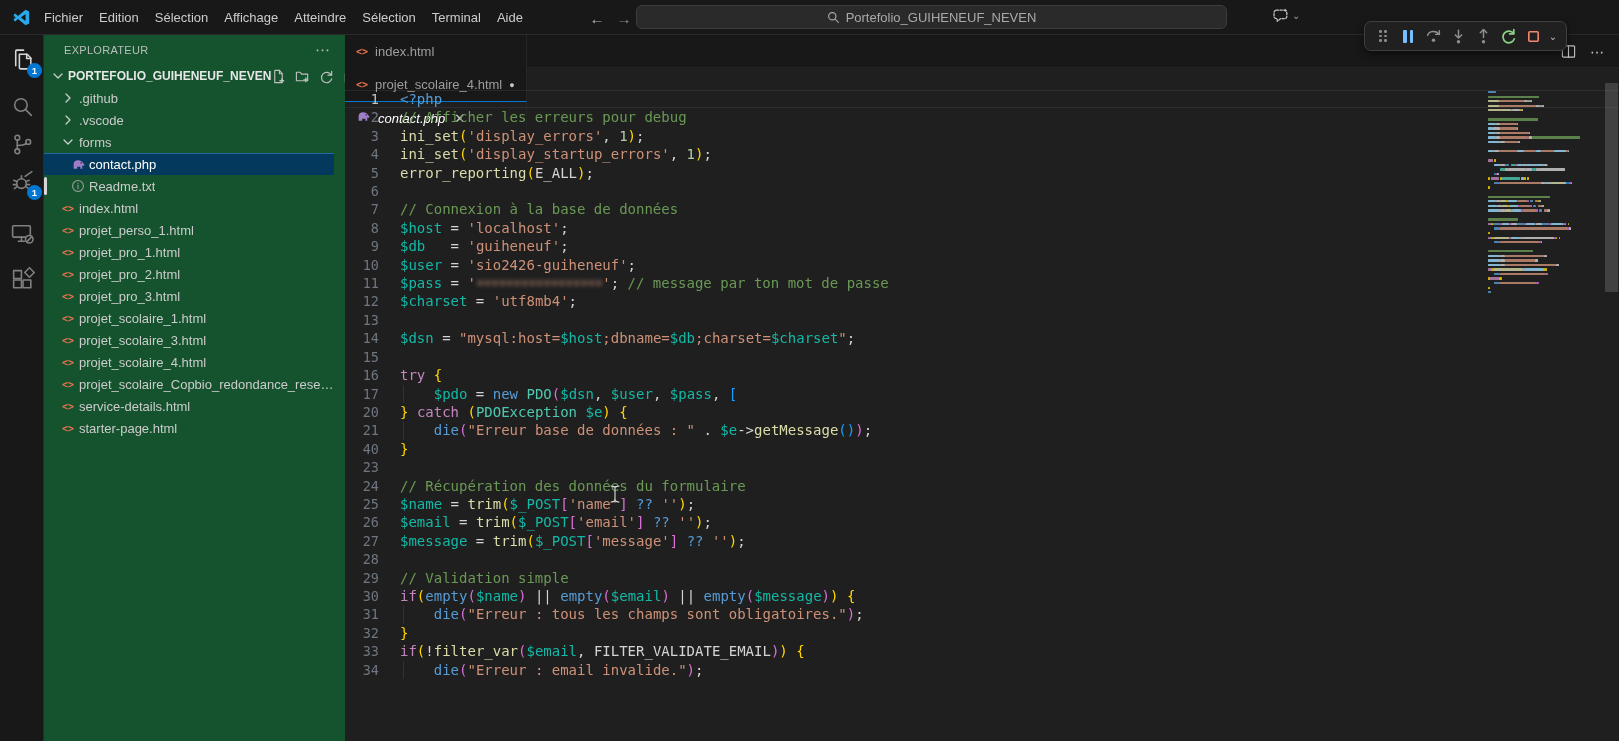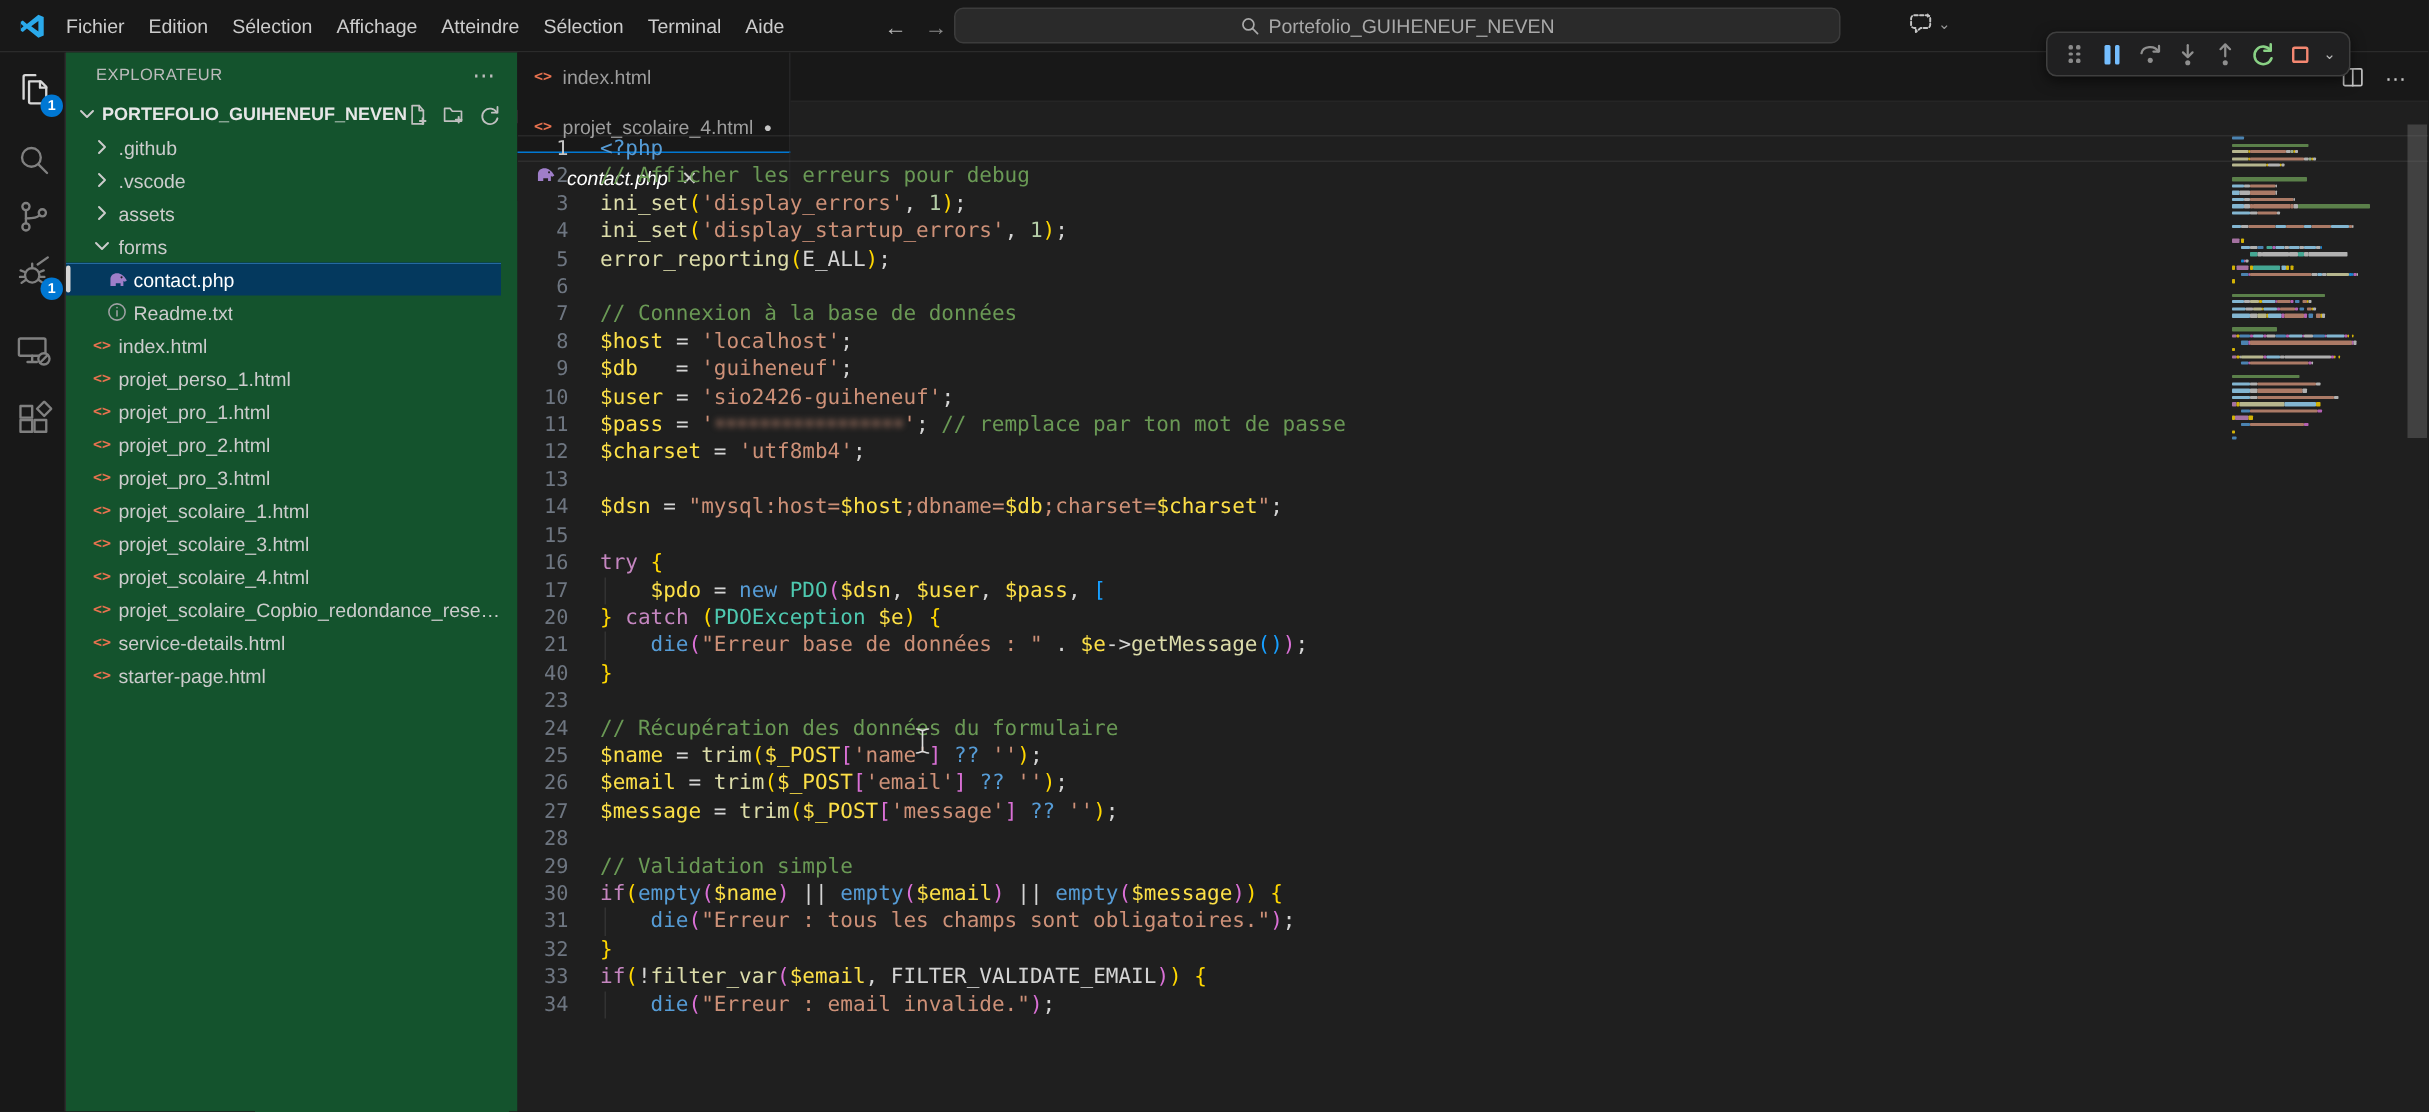--- a/index.html
+++ b/index.html
@@ -84,21 +84,21 @@
   
   #codepane { position:relative; font-family:"DejaVu Sans Mono","Liberation Mono",monospace; font-size:14px; }
   .crow { display:flex; height:18.42px; line-height:18.42px; position:relative; }
   .crow.cur { box-shadow:inset 0 1px 0 rgba(255,255,255,.07), inset 0 -1px 0 rgba(255,255,255,.07); }
   .ln { flex:0 0 34px; padding-right:21px; text-align:right; color:#6e7681; font-size:13.5px;
         flex-basis:55px; }
   .crow.cur .ln { color:#c6c6c6; }
   .lc { white-space:pre; }
   .guide { position:absolute; top:0; width:1px; height:100%; background:rgba(255,255,255,.085); }
   .cm{color:#6A9955} .kw{color:#C586C0} .kb{color:#569CD6} .fn{color:#DCDCAA}
-  .vr{color:#fde047} .st{color:#CE9178} .nm{color:#B5CEA8} .cl{color:#4EC9B0}
+  .vr{color:#14b8a6} .st{color:#CE9178} .nm{color:#B5CEA8} .cl{color:#4EC9B0}
   .ct{color:#D4D4D4} .pl{color:#D4D4D4} .b1{color:#FFD700} .b2{color:#DA70D6} .b3{color:#179FFF}
   .rd{color:#CE9178; filter:blur(2.6px); letter-spacing:-1px; }
 
   
   #minimap { position:absolute; left:1143px; top:55px; width:112px; }
   .mm-row { height:4.55px; white-space:nowrap; overflow:hidden; }
   .mm-row i { display:inline-block; height:2.3px; margin-top:1px; vertical-align:top; opacity:.8; border-radius:.5px; }
   #vscroll { position:absolute; right:0; top:0; width:15px; height:706px; }
   #vthumb { position:absolute; left:1px; width:13px; background:rgba(121,121,121,.38); }
 
@@ -295,29 +295,20 @@
             <svg width="16" height="16" viewBox="0 0 16 16" fill="none" stroke="#cccccc" stroke-width="1.3">
               <path d="M6 4 L10 8 L6 12"></path>
             </svg>
           </span>
           <span class="lbl">.vscode</span>
         </div>
         <div class="trow">
           <span class="ind" style="width: 16px;"></span>
           <span class="tic">
             <svg width="16" height="16" viewBox="0 0 16 16" fill="none" stroke="#cccccc" stroke-width="1.3">
-              <path d="M6 4 L10 8 L6 12"></path>
-            </svg>
-          </span>
-          <span class="lbl">assets</span>
-        </div>
-        <div class="trow">
-          <span class="ind" style="width: 16px;"></span>
-          <span class="tic">
-            <svg width="16" height="16" viewBox="0 0 16 16" fill="none" stroke="#cccccc" stroke-width="1.3">
               <path d="M4 6 L8 10 L12 6"></path>
             </svg>
           </span>
           <span class="lbl">forms</span>
         </div>
         <div class="trow sel">
           <span class="ind" style="width: 26px;"></span>
           <span class="tic">
             <svg width="15" height="15" viewBox="0 0 16 16">
               <path fill="#9f7ec9" d="M2.8 12.5 V7.5 C2.8 5 4.8 3.4 7.4 3.4 c3 0 5 2 6 3.5 l1.1 1.6 -1.5 1 -1 -.7 V12.5 H10 V10.4 H6.6 V12.5 Z"></path>
@@ -470,21 +461,21 @@
           <div class="crow">
             <span class="ln">9</span>
             <span class="lc"><span class="vr">$db</span><span class="pl">   = </span><span class="st">'guiheneuf'</span><span class="pl">;</span></span>
           </div>
           <div class="crow">
             <span class="ln">10</span>
             <span class="lc"><span class="vr">$user</span><span class="pl"> = </span><span class="st">'sio2426-guiheneuf'</span><span class="pl">;</span></span>
           </div>
           <div class="crow">
             <span class="ln">11</span>
-            <span class="lc"><span class="vr">$pass</span><span class="pl"> = </span><span class="st">'</span><span class="rd">•••••••••••••••••</span><span class="st">'</span><span class="pl">; </span><span class="cm">// remplace par ton mot de passe</span></span>
+            <span class="lc"><span class="vr">$pass</span><span class="pl"> = </span><span class="st">'</span><span class="rd">•••••••••••••••••</span><span class="st">'</span><span class="pl">; </span><span class="cm">// message par ton mot de passe</span></span>
           </div>
           <div class="crow">
             <span class="ln">12</span>
             <span class="lc"><span class="vr">$charset</span><span class="pl"> = </span><span class="st">'utf8mb4'</span><span class="pl">;</span></span>
           </div>
           <div class="crow">
             <span class="ln">13</span>
             <span class="lc"></span>
           </div>
           <div class="crow">

